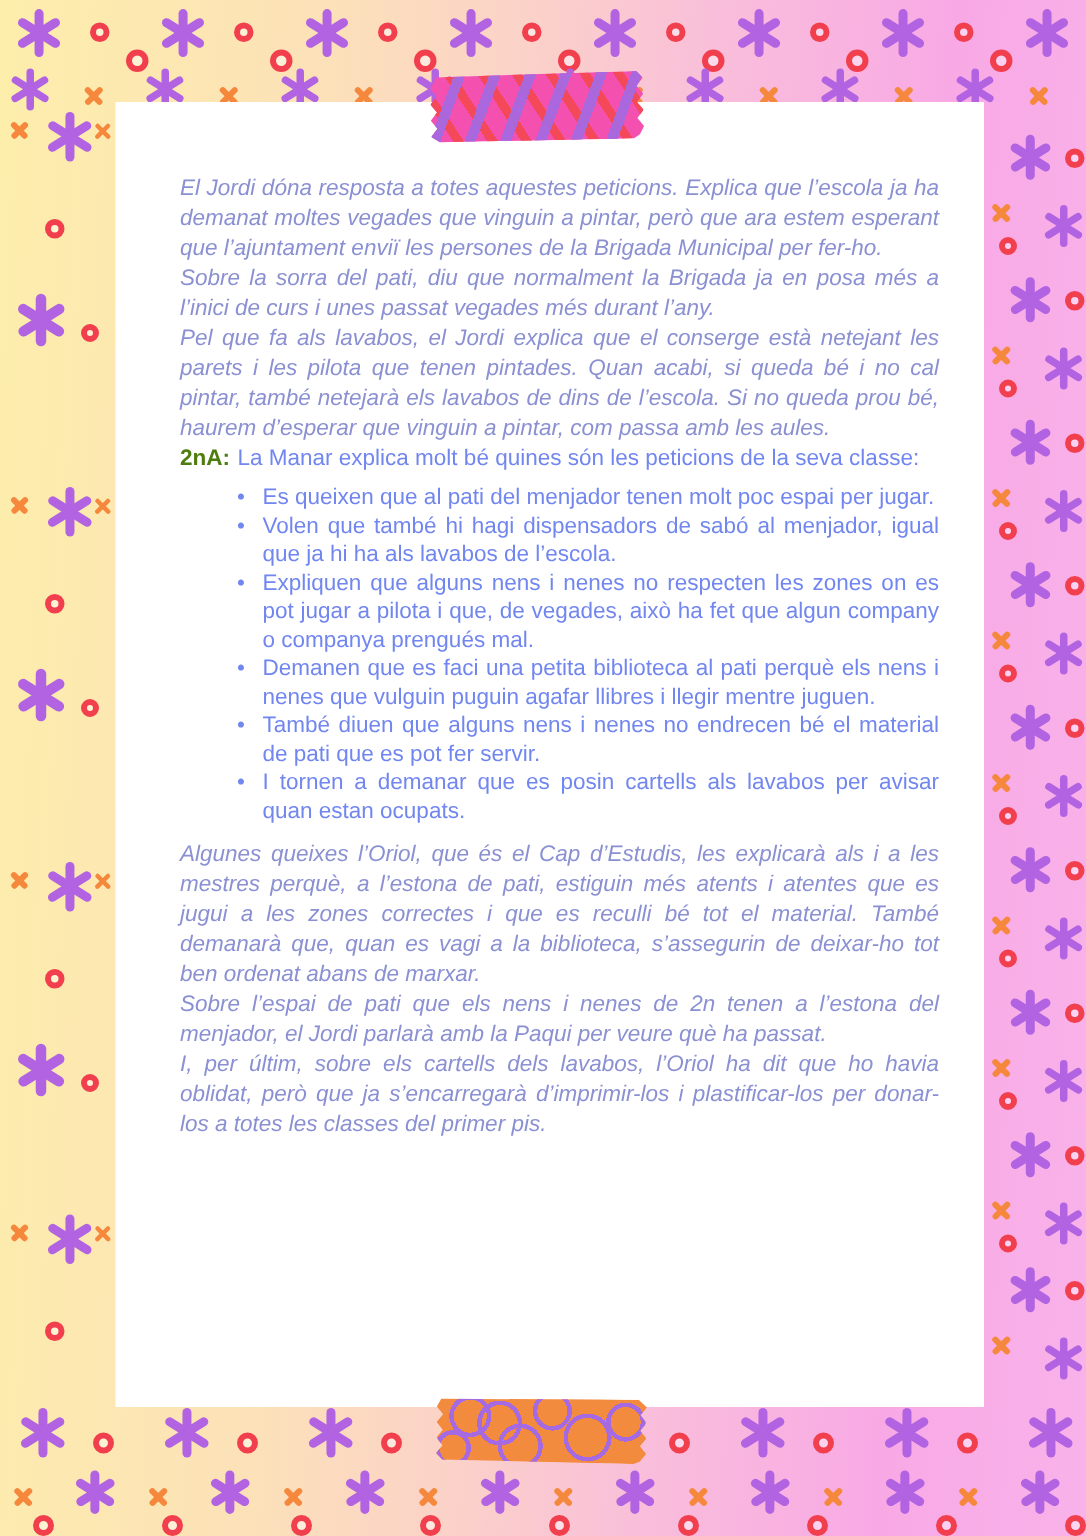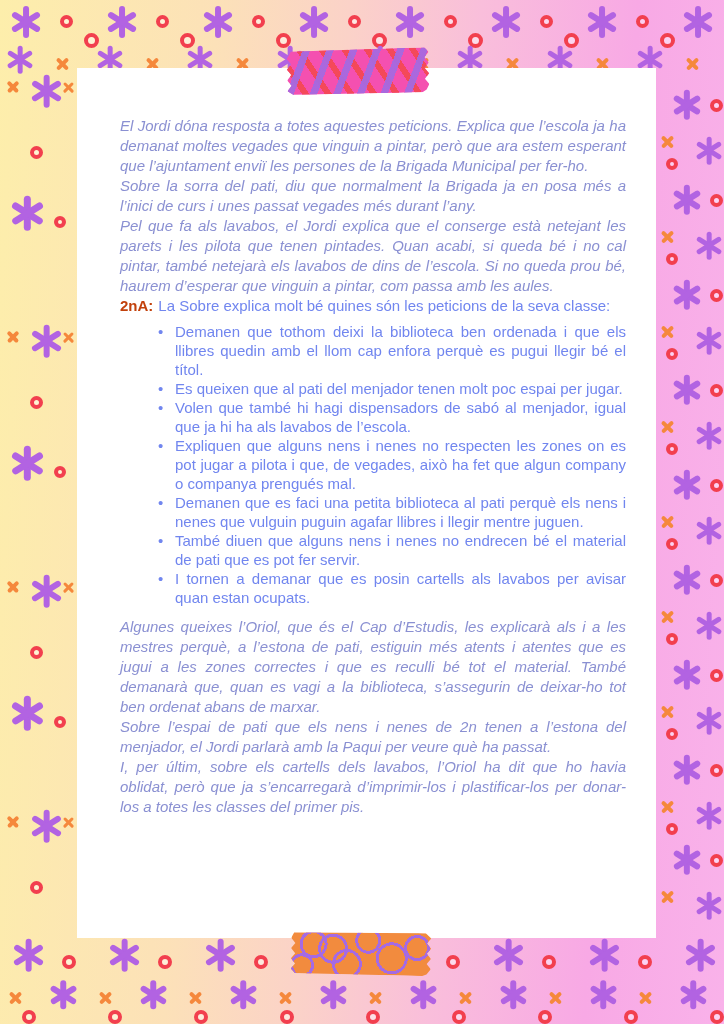--- a/index.html
+++ b/index.html
@@ -36,21 +36,21 @@
     color:#8a90d2;
     font-size:15px;line-height:20px;
     text-align:justify;
   }
   .intro-block{}
   .section-line{
     font-size:15px;line-height:20px;
     color:#7186ef;
     margin-bottom:6px !important;
   }
-  .section-line strong{color:#c2410c;font-weight:700;margin-right:5px;}
+  .section-line strong{color:#4d7c0f;font-weight:700;margin-right:5px;}
   ul.petitions{
     margin:0 0 10px 0;
     padding:0 0 0 42px;
     list-style:none;
     color:#7186ef;
     font-size:15px;line-height:19px;
     text-align:justify;
   }
   ul.petitions li{position:relative;padding-left:13px;margin:0;}
   ul.petitions li::before{
@@ -569,25 +569,24 @@
 
   <div class="card">
 
     <div class="intro-block">
       <p>El Jordi dóna resposta a totes aquestes peticions. Explica que l’escola ja ha demanat moltes vegades que vinguin a pintar, però que ara estem esperant que l’ajuntament enviï les persones de la Brigada Municipal per fer-ho.</p>
       <p>Sobre la sorra del pati, diu que normalment la Brigada ja en posa més a l’inici de curs i unes passat vegades més durant l’any.</p>
       <p>Pel que fa als lavabos, el Jordi explica que el conserge està netejant les parets i les pilota que tenen pintades. Quan acabi, si queda bé i no cal pintar, també netejarà els lavabos de dins de l’escola. Si no queda prou bé, haurem d’esperar que vinguin a pintar, com passa amb les aules.</p>
     </div>
 
     <p class="section-line">
-      <strong>2nA:</strong><span>La Sobre explica molt bé quines són les peticions de la seva classe:</span>
+      <strong>2nA:</strong><span>La Manar explica molt bé quines són les peticions de la seva classe:</span>
     </p>
 
     <ul class="petitions">
-      <li>Demanen que tothom deixi la biblioteca ben ordenada i que els llibres quedin amb el llom cap enfora perquè es pugui llegir bé el títol.</li>
       <li>Es queixen que al pati del menjador tenen molt poc espai per jugar.</li>
       <li>Volen que també hi hagi dispensadors de sabó al menjador, igual que ja hi ha als lavabos de l’escola.</li>
       <li>Expliquen que alguns nens i nenes no respecten les zones on es pot jugar a pilota i que, de vegades, això ha fet que algun company o companya prengués mal.</li>
       <li>Demanen que es faci una petita biblioteca al pati perquè els nens i nenes que vulguin puguin agafar llibres i llegir mentre juguen.</li>
       <li>També diuen que alguns nens i nenes no endrecen bé el material de pati que es pot fer servir.</li>
       <li>I tornen a demanar que es posin cartells als lavabos per avisar quan estan ocupats.</li>
     </ul>
 
     <div class="closing-block">
       <p>Algunes queixes l’Oriol, que és el Cap d’Estudis, les explicarà als i a les mestres perquè, a l’estona de pati, estiguin més atents i atentes que es jugui a les zones correctes i que es reculli bé tot el material. També demanarà que, quan es vagi a la biblioteca, s’assegurin de deixar-ho tot ben ordenat abans de marxar.</p>

